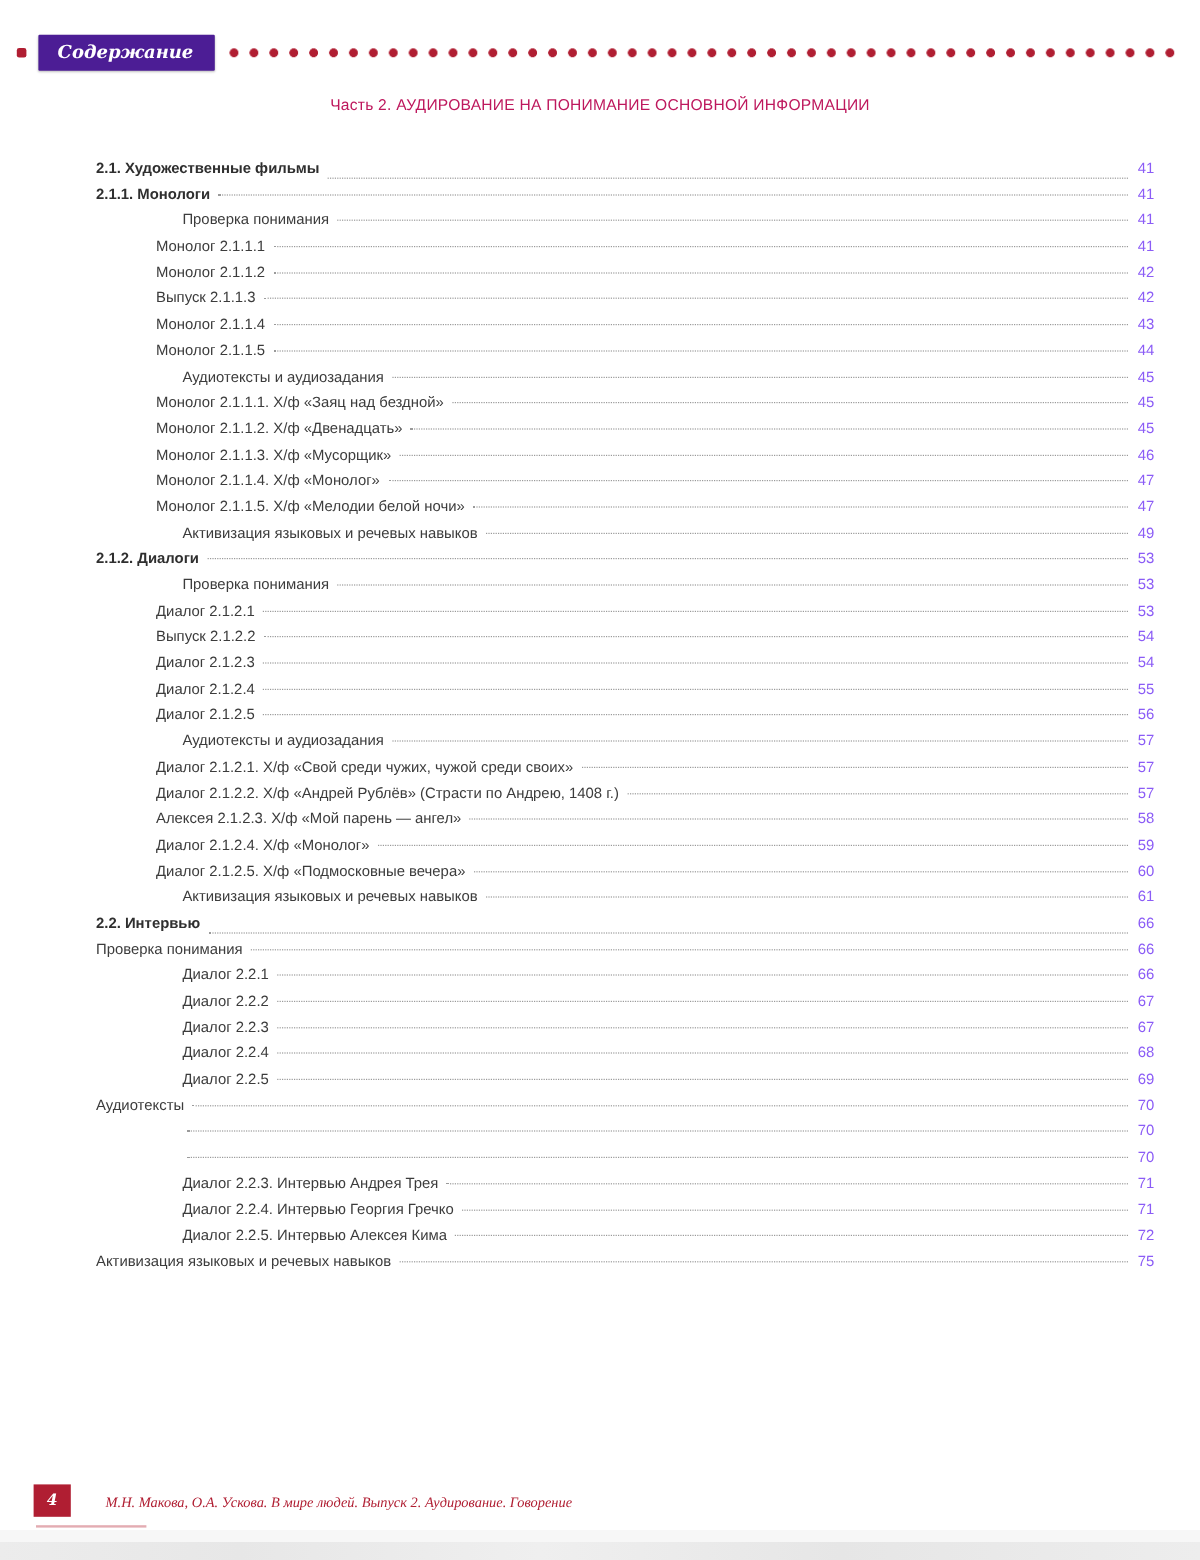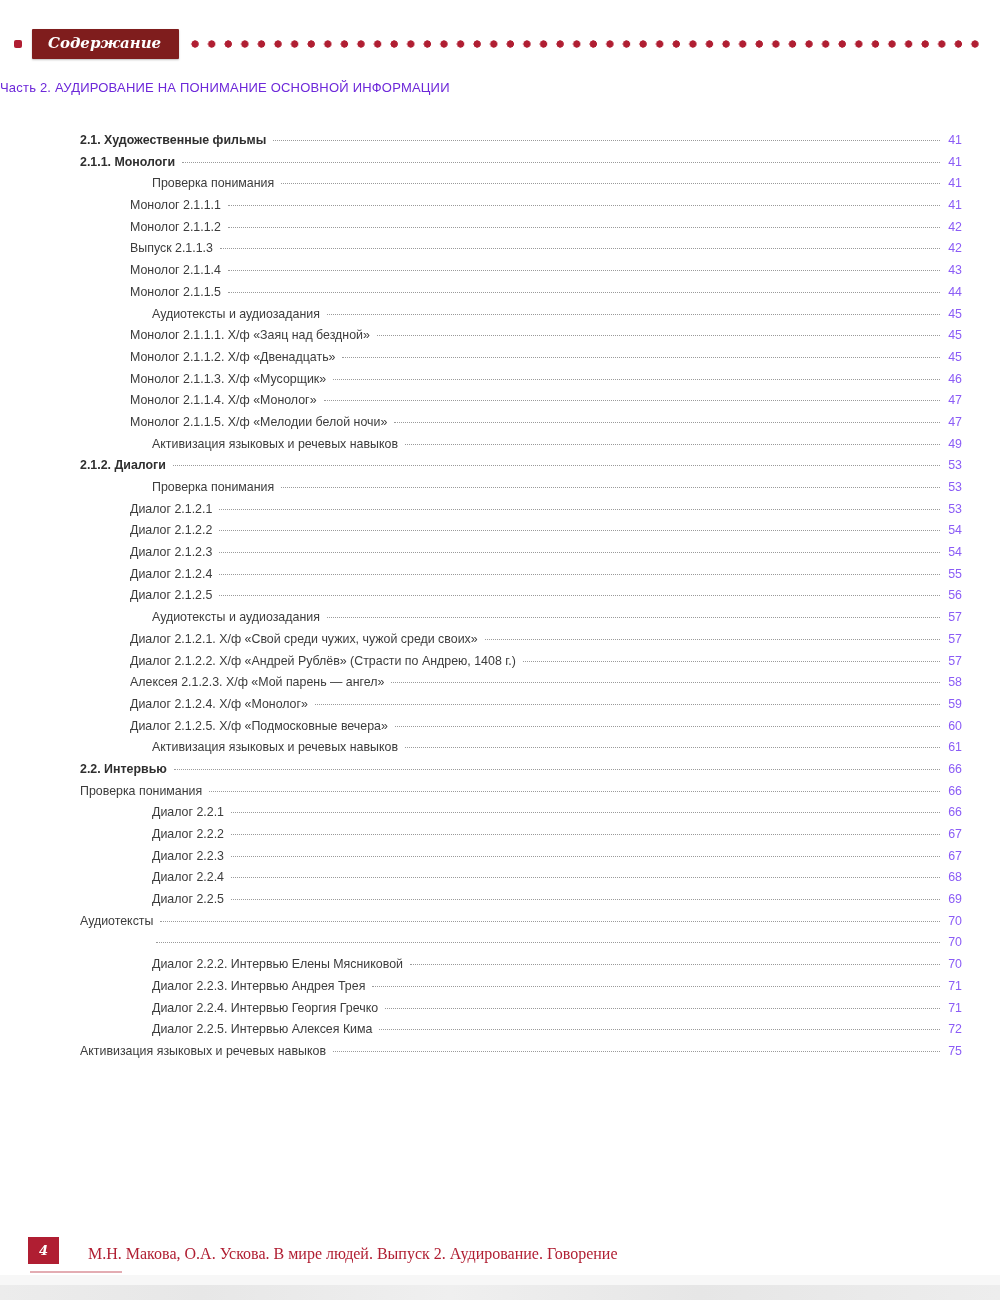--- a/index.html
+++ b/index.html
@@ -14,79 +14,80 @@
   
   .header{
     position:absolute;top:28px;left:14px;right:14px;
     display:flex;align-items:center;height:32px;
   }
   .lead-dot{
     width:8px;height:8px;border-radius:2px;
     background:#b01e32;margin-right:10px;flex:0 0 auto;
   }
   .header-box{
-    background:#7f1d1d;
+    background:#4c1d95;
     color:#fff;
     font-family:"DejaVu Serif", serif;
     font-style:italic;font-weight:bold;
     font-size:15px;
     padding:5px 18px 7px 16px;
     border-radius:1px;
     flex:0 0 auto;
     box-shadow:0 1px 2px rgba(0,0,0,.25);
   }
   .dots-line{
     flex:1 1 auto;height:32px;margin-left:8px;
     background-image:radial-gradient(circle at 8px 16px, #b01e32 3.4px, rgba(176,30,50,0) 3.9px);
     background-size:16.6px 32px;
     background-repeat:repeat-x;
   }
   
   .part-title{
     position:absolute;top:80px;left:0;width:100%;
-    text-align:left;
+    text-align:center;
     font-size:13px;letter-spacing:.2px;
-    color:#6d28d9;
+    color:#be185d;
   }
   
   .toc{
     position:absolute;top:130px;left:80px;right:38px;
   }
   .toc-row{
     display:flex;align-items:baseline;
     height:21.7px;font-size:12.4px;line-height:21.7px;
     white-space:nowrap;
   }
   .toc-row .lbl{flex:0 0 auto;padding-right:3px;}
   .toc-row.bold .lbl{font-weight:bold;color:#2f2f2f;}
   .toc-row .leader{
     flex:1 1 auto;
     border-bottom:1.4px dotted #9a9a9a;
     margin:0 4px;
     transform:translateY(-3px);
   }
   .toc-row .pg{flex:0 0 auto;min-width:18px;text-align:right;color:#8b5cf6;}
-  .lvl0{margin-left:0;}
+  .lvl0{margin-left:0;align-items:flex-end;}
   .lvl1{}
   .lvl2{margin-left:72px;}
   .lvl3{margin-left:50px;}
   
   .footer-pagebox{
     position:absolute;left:28px;top:1237px;
     width:31px;height:27px;
     background:#b01e32;color:#fff;
     display:flex;align-items:center;justify-content:center;
     font-family:"DejaVu Serif", serif;font-style:italic;font-weight:bold;
     font-size:13px;
   }
   .footer-text{
     position:absolute;left:88px;top:1245px;
     color:#b01e32;
     font-family:"Liberation Serif", serif;
-    font-size:16px;
+    font-style:italic;
+    font-size:12px;
   }
   
   .ghost-strip{
     position:absolute;left:0;right:0;bottom:0;height:15px;
     background:linear-gradient(to right,#ececec 0%,#e7e7e7 20%,#efefef 45%,#e6e6e6 70%,#ededed 100%);
   }
   .ghost-strip2{
     position:absolute;left:0;right:0;bottom:15px;height:10px;
     background:#f7f7f7;
   }
@@ -191,21 +192,21 @@
       <span class="lbl">Проверка понимания</span>
       <span class="leader"></span>
       <span class="pg">53</span>
     </div>
     <div class="toc-row lvl3">
       <span class="lbl">Диалог 2.1.2.1</span>
       <span class="leader"></span>
       <span class="pg">53</span>
     </div>
     <div class="toc-row lvl3">
-      <span class="lbl">Диалог 2.1.2.2</span>
+      <span class="lbl">Выпуск 2.1.2.2</span>
       <span class="leader"></span>
       <span class="pg">54</span>
     </div>
     <div class="toc-row lvl3">
       <span class="lbl">Диалог 2.1.2.3</span>
       <span class="leader"></span>
       <span class="pg">54</span>
     </div>
     <div class="toc-row lvl3">
       <span class="lbl">Диалог 2.1.2.4</span>
@@ -290,21 +291,20 @@
     <div class="toc-row lvl1">
       <span class="lbl">Аудиотексты</span>
       <span class="leader"></span>
       <span class="pg">70</span>
     </div>
     <div class="toc-row lvl2">
       <span class="leader"></span>
       <span class="pg">70</span>
     </div>
     <div class="toc-row lvl2">
-      <span class="lbl">Диалог 2.2.2. Интервью Елены Мясниковой</span>
       <span class="leader"></span>
       <span class="pg">70</span>
     </div>
     <div class="toc-row lvl2">
       <span class="lbl">Диалог 2.2.3. Интервью Андрея Трея</span>
       <span class="leader"></span>
       <span class="pg">71</span>
     </div>
     <div class="toc-row lvl2">
       <span class="lbl">Диалог 2.2.4. Интервью Георгия Гречко</span>

